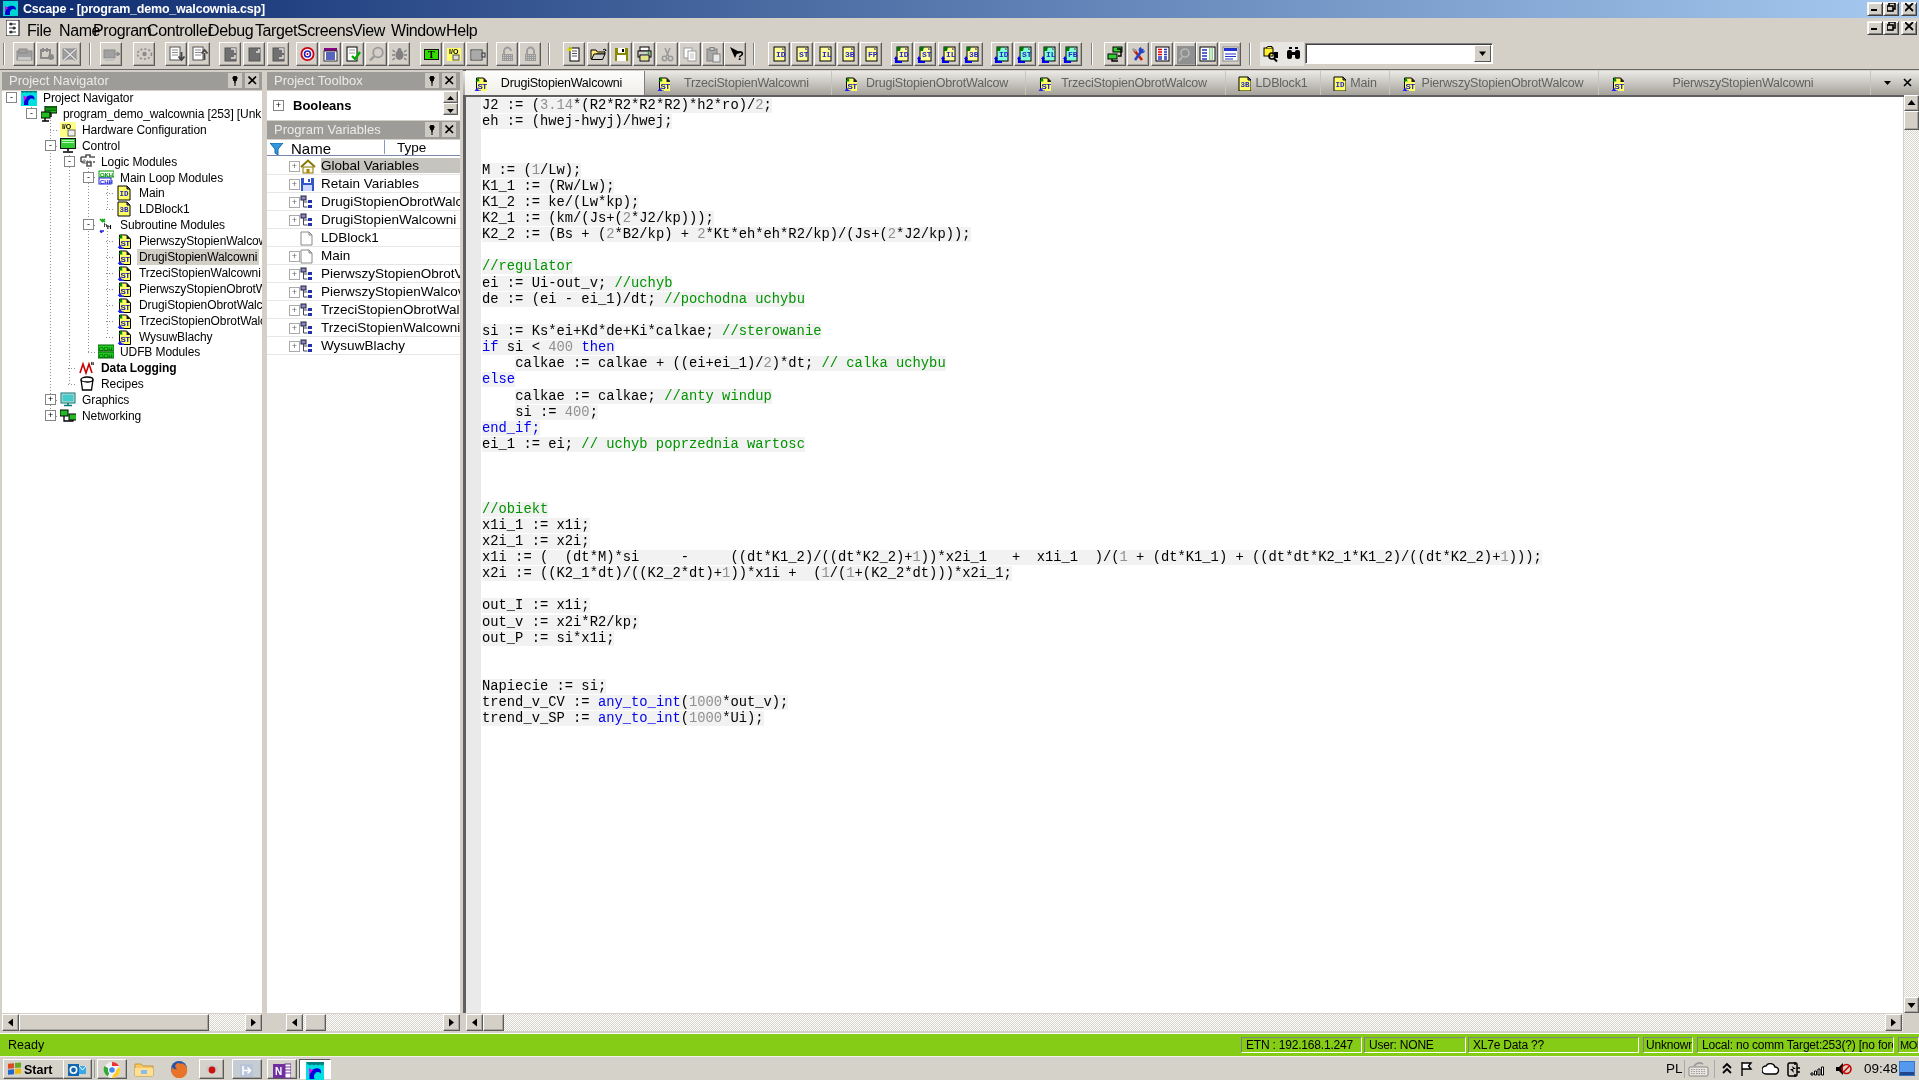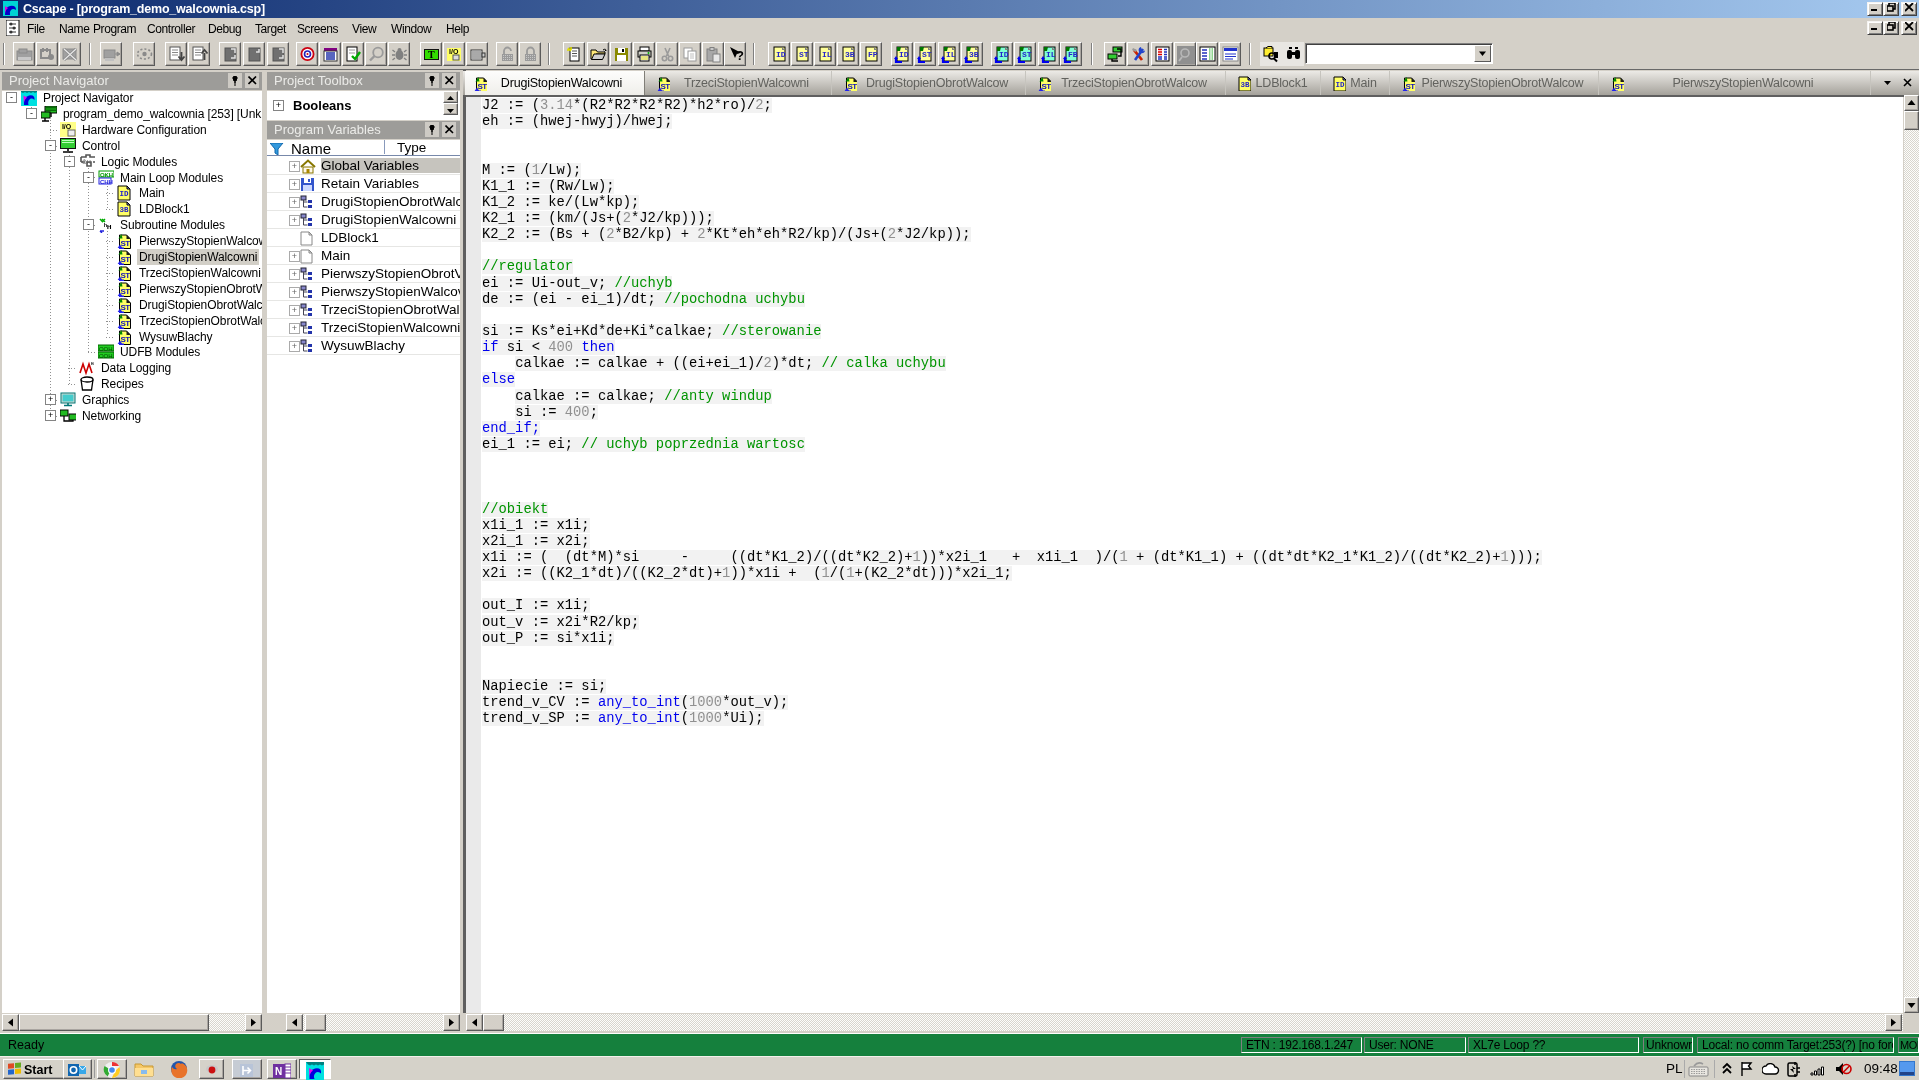--- a/index.html
+++ b/index.html
@@ -5,21 +5,21 @@
 *{margin:0;padding:0;box-sizing:border-box;}
 html,body{width:1919px;height:1080px;overflow:hidden;}
 body{position:relative;font-family:"Liberation Sans",sans-serif;background:#d4d0c8;font-size:13px;color:#000;}
 .abs{position:absolute;}
 
 #titlebar{position:absolute;left:0;top:0;width:1919px;height:18px;background:linear-gradient(to right,#0c2a6e,#a6caf0);}
 #titletext{position:absolute;left:23px;top:2px;color:#fff;font-weight:bold;font-size:12.5px;letter-spacing:-0.2px;}
 .wbtn{position:absolute;width:16px;height:14px;top:2px;background:#d4d0c8;border:1px solid;border-color:#f5f4f2 #404040 #404040 #f5f4f2;box-shadow:inset 1px 1px 0 #fff, inset -1px -1px 0 #808080;font-size:10px;text-align:center;line-height:12px;font-weight:bold;}
 
 #menubar{position:absolute;left:0;top:18px;width:1919px;height:21px;background:#d4d0c8;}
-.mi{position:absolute;top:4px;font-size:12px;letter-spacing:-0.4px;}
+.mi{position:absolute;top:4px;font-size:16px;letter-spacing:-0.4px;}
 
 #toolbar{position:absolute;left:0;top:39px;width:1919px;height:30px;background:#d4d0c8;}
 #tbline{position:absolute;left:0;top:69px;width:1919px;height:1px;background:#696969;}
 .tb{position:absolute;top:3px;width:22px;height:24px;background:#d4d0c8;border:1px solid;border-color:#fff #5a5a5a #5a5a5a #fff;box-shadow:inset -1px -1px 0 #a9a5a0;}
 .tb svg{position:absolute;left:2px;top:3px;}
 .tsep{position:absolute;top:4px;width:2px;height:22px;border-left:1px solid #808080;border-right:1px solid #fff;}
 
 .phdr{position:absolute;height:18px;background:#9d9c99;color:#ebebe8;font-size:13px;line-height:18px;padding-left:7px;}
 .pbtn{position:absolute;width:14px;height:15px;top:1px;background:#cdcac4;color:#222;text-align:center;line-height:14px;font-size:10px;font-weight:bold;}
 .white{background:#fff;overflow:hidden;}
@@ -37,21 +37,21 @@
 .tab{position:absolute;top:0;height:24px;font-size:13px;color:#62625e;}
 .tab .ticn{position:absolute;top:5px;width:13px;height:15px;}
 
 #code{position:absolute;left:481px;top:97px;width:1422px;height:916px;background:#fff;font-family:"Liberation Mono",monospace;font-size:13.8px;line-height:16.15px;white-space:pre;overflow:hidden;padding:1px 0 0 1px;}
 #code div{height:16.15px;}
 #code span.h{background:#f2f2f2;}
 .c{color:#009400;}
 .k{color:#0000ee;}
 .n{color:#909090;}
 
-#statusbar{position:absolute;left:0;top:1033px;width:1919px;height:23px;background:#15803d;border-top:1px solid #fff;}
+#statusbar{position:absolute;left:0;top:1033px;width:1919px;height:23px;background:#84cc16;border-top:1px solid #fff;}
 .scell{position:absolute;top:3px;height:16px;border:1px solid;border-color:#808080 #fff #fff #808080;font-size:12px;letter-spacing:-0.2px;line-height:15px;padding-left:4px;white-space:nowrap;overflow:hidden;}
 
 #taskbar{position:absolute;left:0;top:1056px;width:1919px;height:24px;background:#d5d2c9;border-top:1px solid #f2f0ea;}
 .tkbtn{position:absolute;top:2px;height:20px;background:#d5d2c9;border:1px solid;border-color:#fff #5a5a5a #5a5a5a #fff;box-shadow:inset -1px -1px 0 #a9a5a0;}
 </style>
 </head>
 <body>
 
 <div id="titlebar">
   <svg class="abs" style="left:3px;top:1px" width="15" height="15">
@@ -687,21 +687,21 @@
     </div>
 <div class="trow" style="left:0;top:253.4px;width:258px;">
       <svg class="ticon" style="left:96px;top:0px" width="17" height="16">
         <rect x="0" y="1" width="16" height="6" fill="#22cc22" stroke="#006600"></rect>
         <rect x="0" y="8" width="16" height="6" fill="#22cc22" stroke="#006600"></rect>
         <text x="1" y="6.5" font-size="6" fill="#004400">OOH</text>
         <text x="1" y="13.5" font-size="6" fill="#004400">OOH</text>
       </svg>
       <span class="tlabel" style="left:116px;padding:0 2px;">UDFB Modules</span>
     </div>
-<div class="trow" style="left:0;top:269.3px;width:258px;">
+<div class="trow" style="left:0;top:269.3px;width:258px;font-weight:bold;">
       <svg class="ticon" style="left:77px;top:0px" width="18" height="16">
         <path d="M1 13 L4 4 L7 13 L10 4 L13 13" fill="none" stroke="#cc0000" stroke-width="1.6"></path>
         <text x="12" y="7" font-size="7" fill="#000">ᴮ</text>
       </svg>
       <span class="tlabel" style="left:97px;padding:0 2px;">Data Logging</span>
     </div>
 <div class="trow" style="left:0;top:285.2px;width:258px;">
       <svg class="ticon" style="left:77px;top:0px" width="16" height="16">
         <ellipse cx="8" cy="3.5" rx="6" ry="2.5" fill="none" stroke="#000" stroke-width="1.3"></ellipse>
         <path d="M2 3.5 L3.5 14 h9 L14 3.5" fill="none" stroke="#000" stroke-width="1.3"></path>
@@ -1016,21 +1016,21 @@
     </svg></div>
 <div class="thumb" style="left:305px;top:1014px;width:21px;height:17px;"></div>
 <div class="sbtn" style="left:443px;top:1014px;width:17px;height:17px;"><svg width="15" height="15">
       <path d="M10 7.5 L5 3.5 L5 11.5 Z" fill="#000"></path>
     </svg></div>
 
 <div id="statusbar">
   <span style="position:absolute;left:8px;top:4px;font-size:12.5px;">Ready</span>
   <div class="scell" style="left:1241px;width:121px;">ETN : 192.168.1.247</div>
   <div class="scell" style="left:1364px;width:102px;">User: NONE</div>
-  <div class="scell" style="left:1468px;width:171px;">XL7e Loop ??</div>
+  <div class="scell" style="left:1468px;width:171px;">XL7e Data ??</div>
   <div class="scell" style="left:1643px;width:50px;padding-left:2px;">Unknown</div>
   <div class="scell" style="left:1697px;width:197px;">Local: no comm  Target:253(?)  [no force</div>
   <div class="scell" style="left:1898px;width:21px;padding-left:1px;font-size:11px;letter-spacing:-0.5px;">MOD</div>
 </div>
 
 <div id="taskbar">
     <div class="tkbtn" style="left:3px;width:72px;">
       <svg width="18" height="16" style="position:absolute;left:2px;top:1px">
         <path d="M2 5 q3 -3 6 -1 q-1 3 2 4 q3 1 5 -1 l-2 6 q-3 2 -6 0 q-2 -2 -4 -1 z" fill="none"></path>
         <rect x="2" y="3" width="6" height="5" fill="#e04a22" transform="skewY(-6)"></rect>

